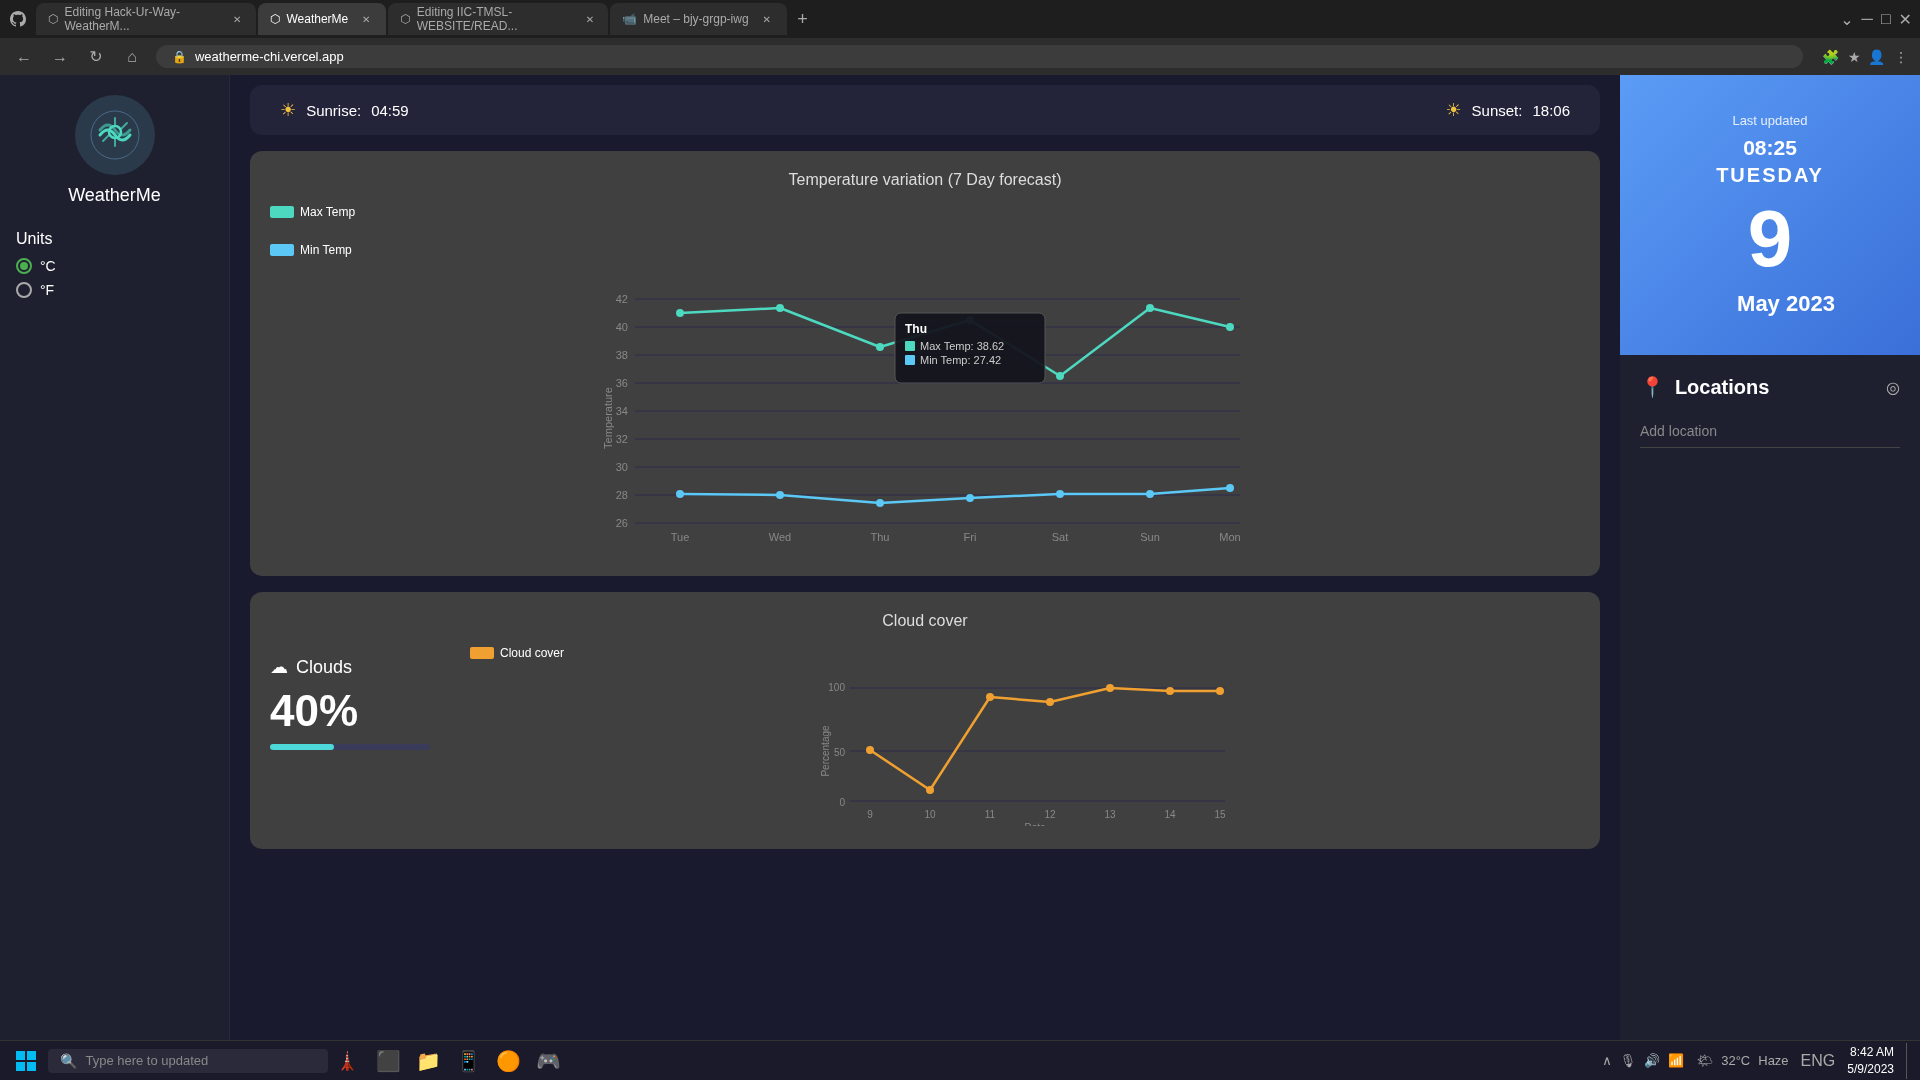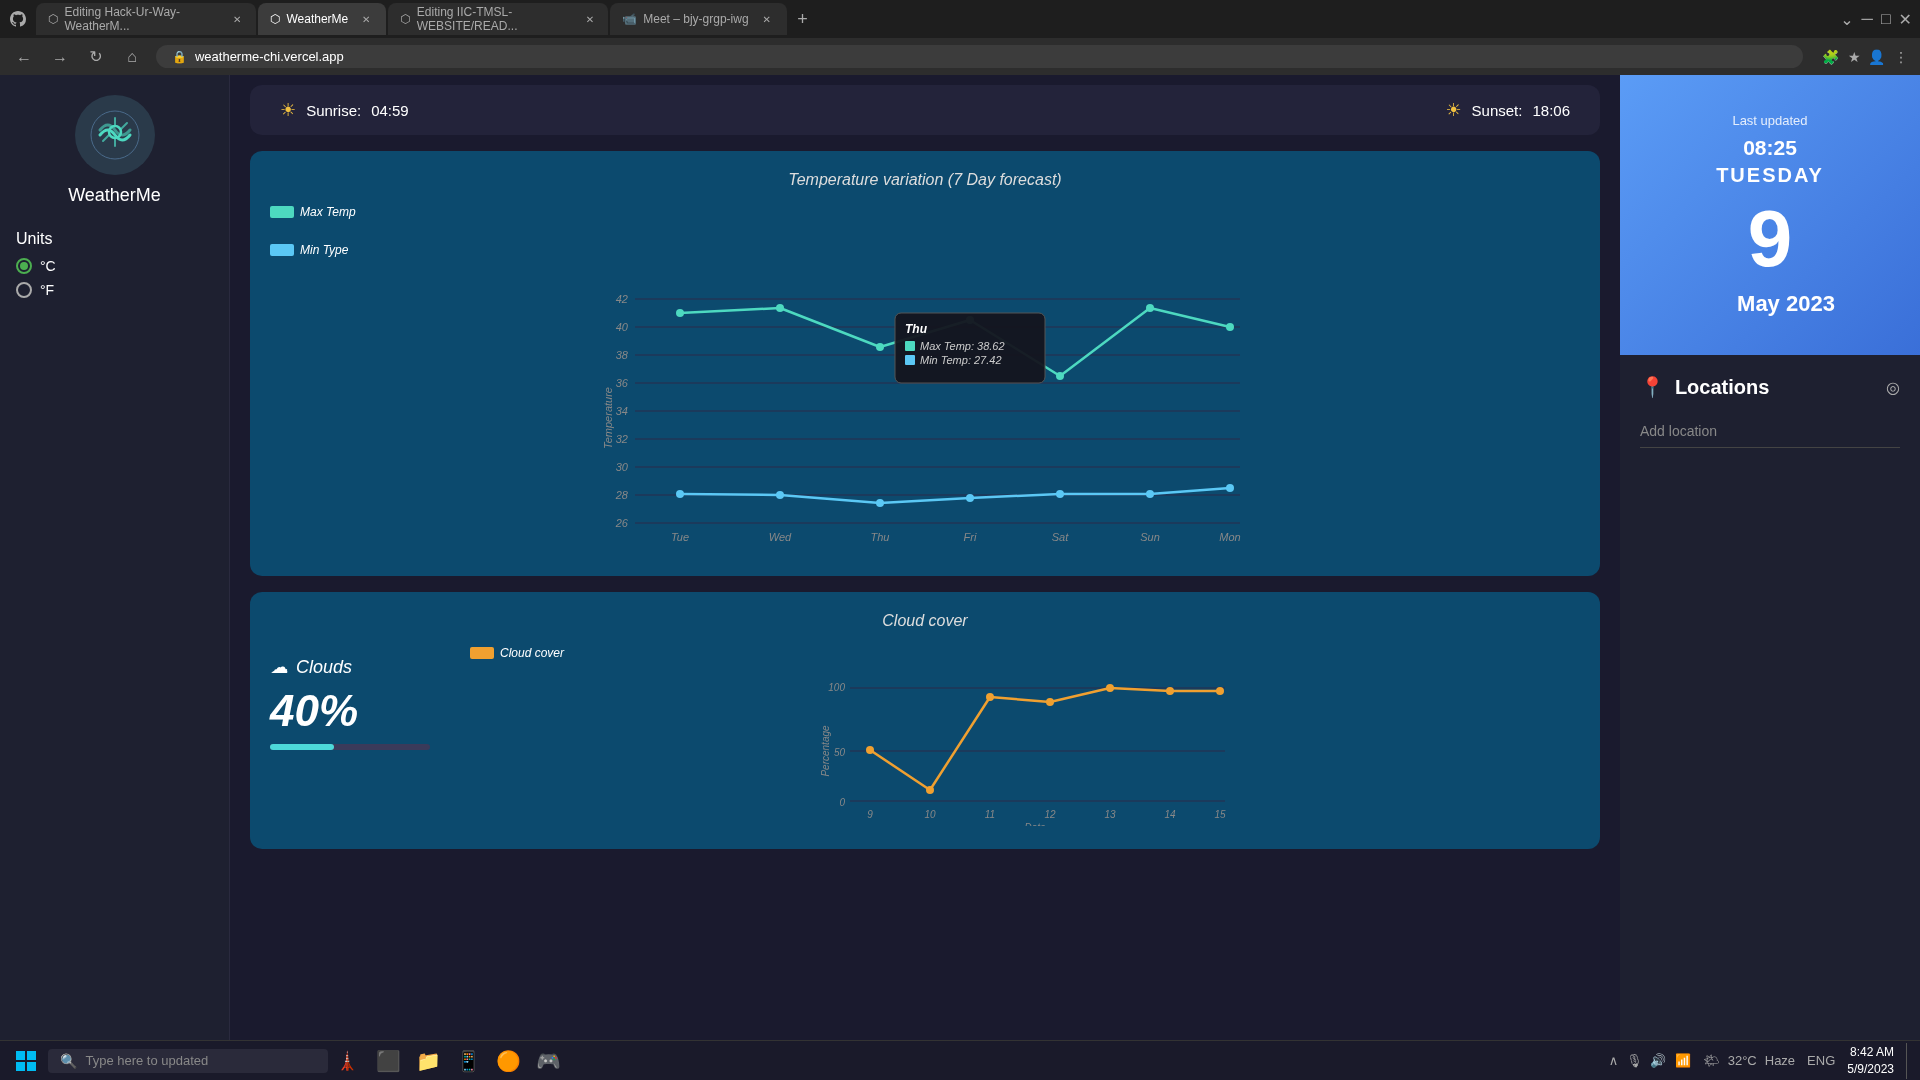--- a/index.html
+++ b/index.html
@@ -244,25 +244,24 @@
     .sun-item {
       display: flex;
       align-items: center;
       gap: 10px;
       font-size: 15px;
     }
     .sun-icon { font-size: 18px; color: #f0c040; }
 
     
     .chart-card {
-      background: #0c4a6e;
+      background: #404040;
       border-radius: 12px;
       padding: 20px;
       margin-bottom: 16px;
-      font-style: italic;
     }
     .chart-title {
       text-align: center;
       font-size: 16px;
       margin-bottom: 16px;
       color: #ddd;
     }
     .chart-legend {
       display: flex;
       justify-content: center;
@@ -578,21 +577,21 @@
 
       <div class="chart-card">
         <div class="chart-title">Temperature variation (7 Day forecast)</div>
         <div class="chart-legend">
           <div class="legend-item">
             <div class="legend-color" style="background:#4dd9c0;"></div>
             <span>Max Temp</span>
           </div>
           <div class="legend-item">
             <div class="legend-color" style="background:#5bc8f5;"></div>
-            <span>Min Type</span>
+            <span>Min Temp</span>
           </div>
         </div>
         <div class="temp-chart-container">
           <svg width="100%" height="280" viewBox="0 0 650 280">
 
             <text x="28" y="30" fill="#888" font-size="11" text-anchor="end">42</text>
             <text x="28" y="58" fill="#888" font-size="11" text-anchor="end">40</text>
             <text x="28" y="86" fill="#888" font-size="11" text-anchor="end">38</text>
             <text x="28" y="114" fill="#888" font-size="11" text-anchor="end">36</text>
             <text x="28" y="142" fill="#888" font-size="11" text-anchor="end">34</text>
@@ -757,20 +756,20 @@
       <span>∧</span>
       <span>🎙</span>
       <span>🔊</span>
       <span>📶</span>
     </div>
     <div class="sys-icons">
       <span>🌤</span>
       <span>32°C</span>
       <span>Haze</span>
     </div>
-    <span style="color:#aaa;font-size:13px;">ENG</span>
+    <span style="color:#aaa;font-size:16px;">ENG</span>
     <div class="taskbar-time">
       <div>8:42 AM</div>
       <div>5/9/2023</div>
     </div>
     <div class="show-desktop"></div>
   </div>
 </div>
 
 </body></html>

